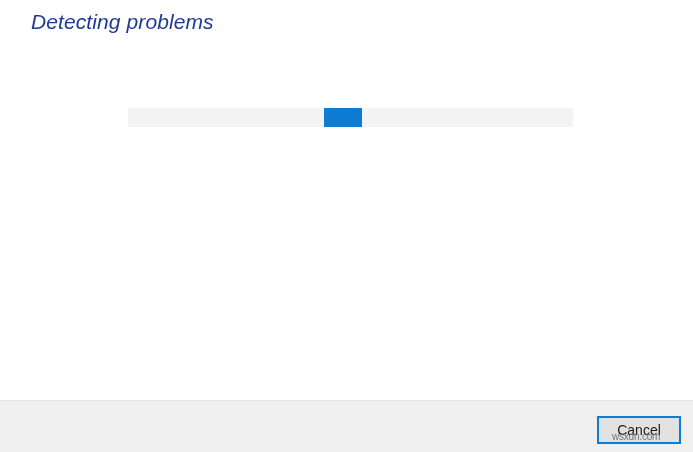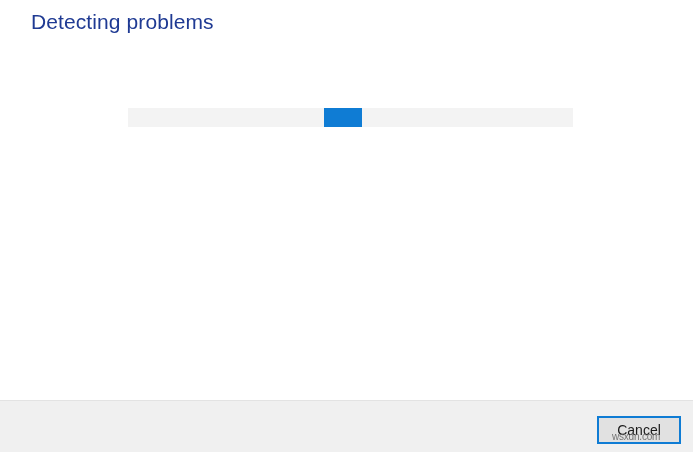--- a/index.html
+++ b/index.html
@@ -26,20 +26,21 @@
   }
 
   
   #content-area {
     position: absolute;
     left: 0;
     top: 0;
     width: 693px;
     height: 400px;
     background: #ffffff;
+    font-style: italic;
   }
 
   #page-title {
     position: absolute;
     left: 31px;
     top: 10px;
     font-size: 21px;
     font-weight: 300;
     letter-spacing: 0.1px;
     color: #1f3a93;

